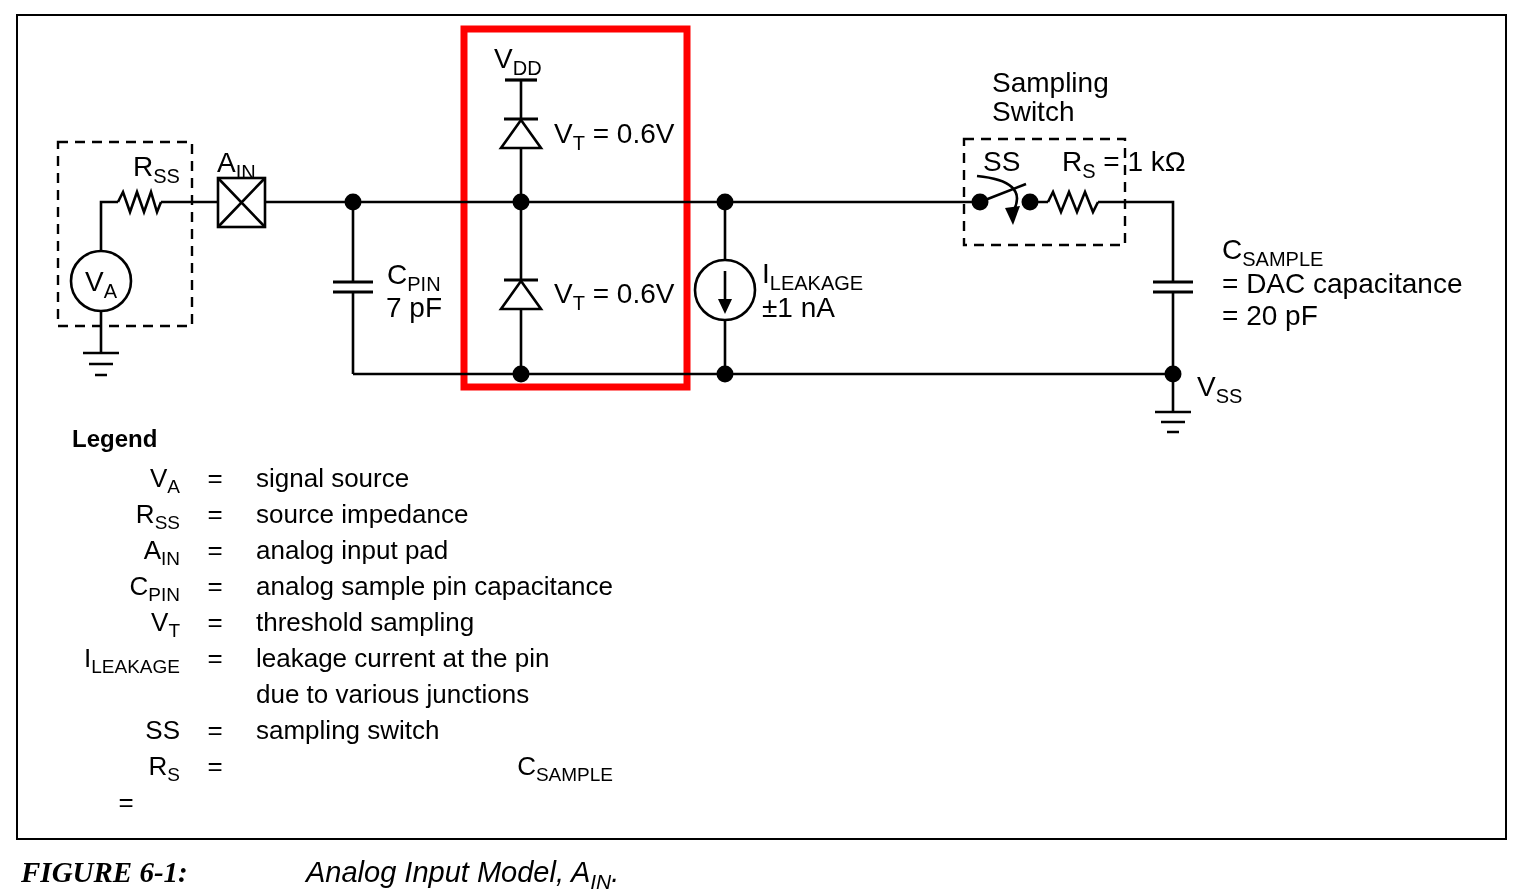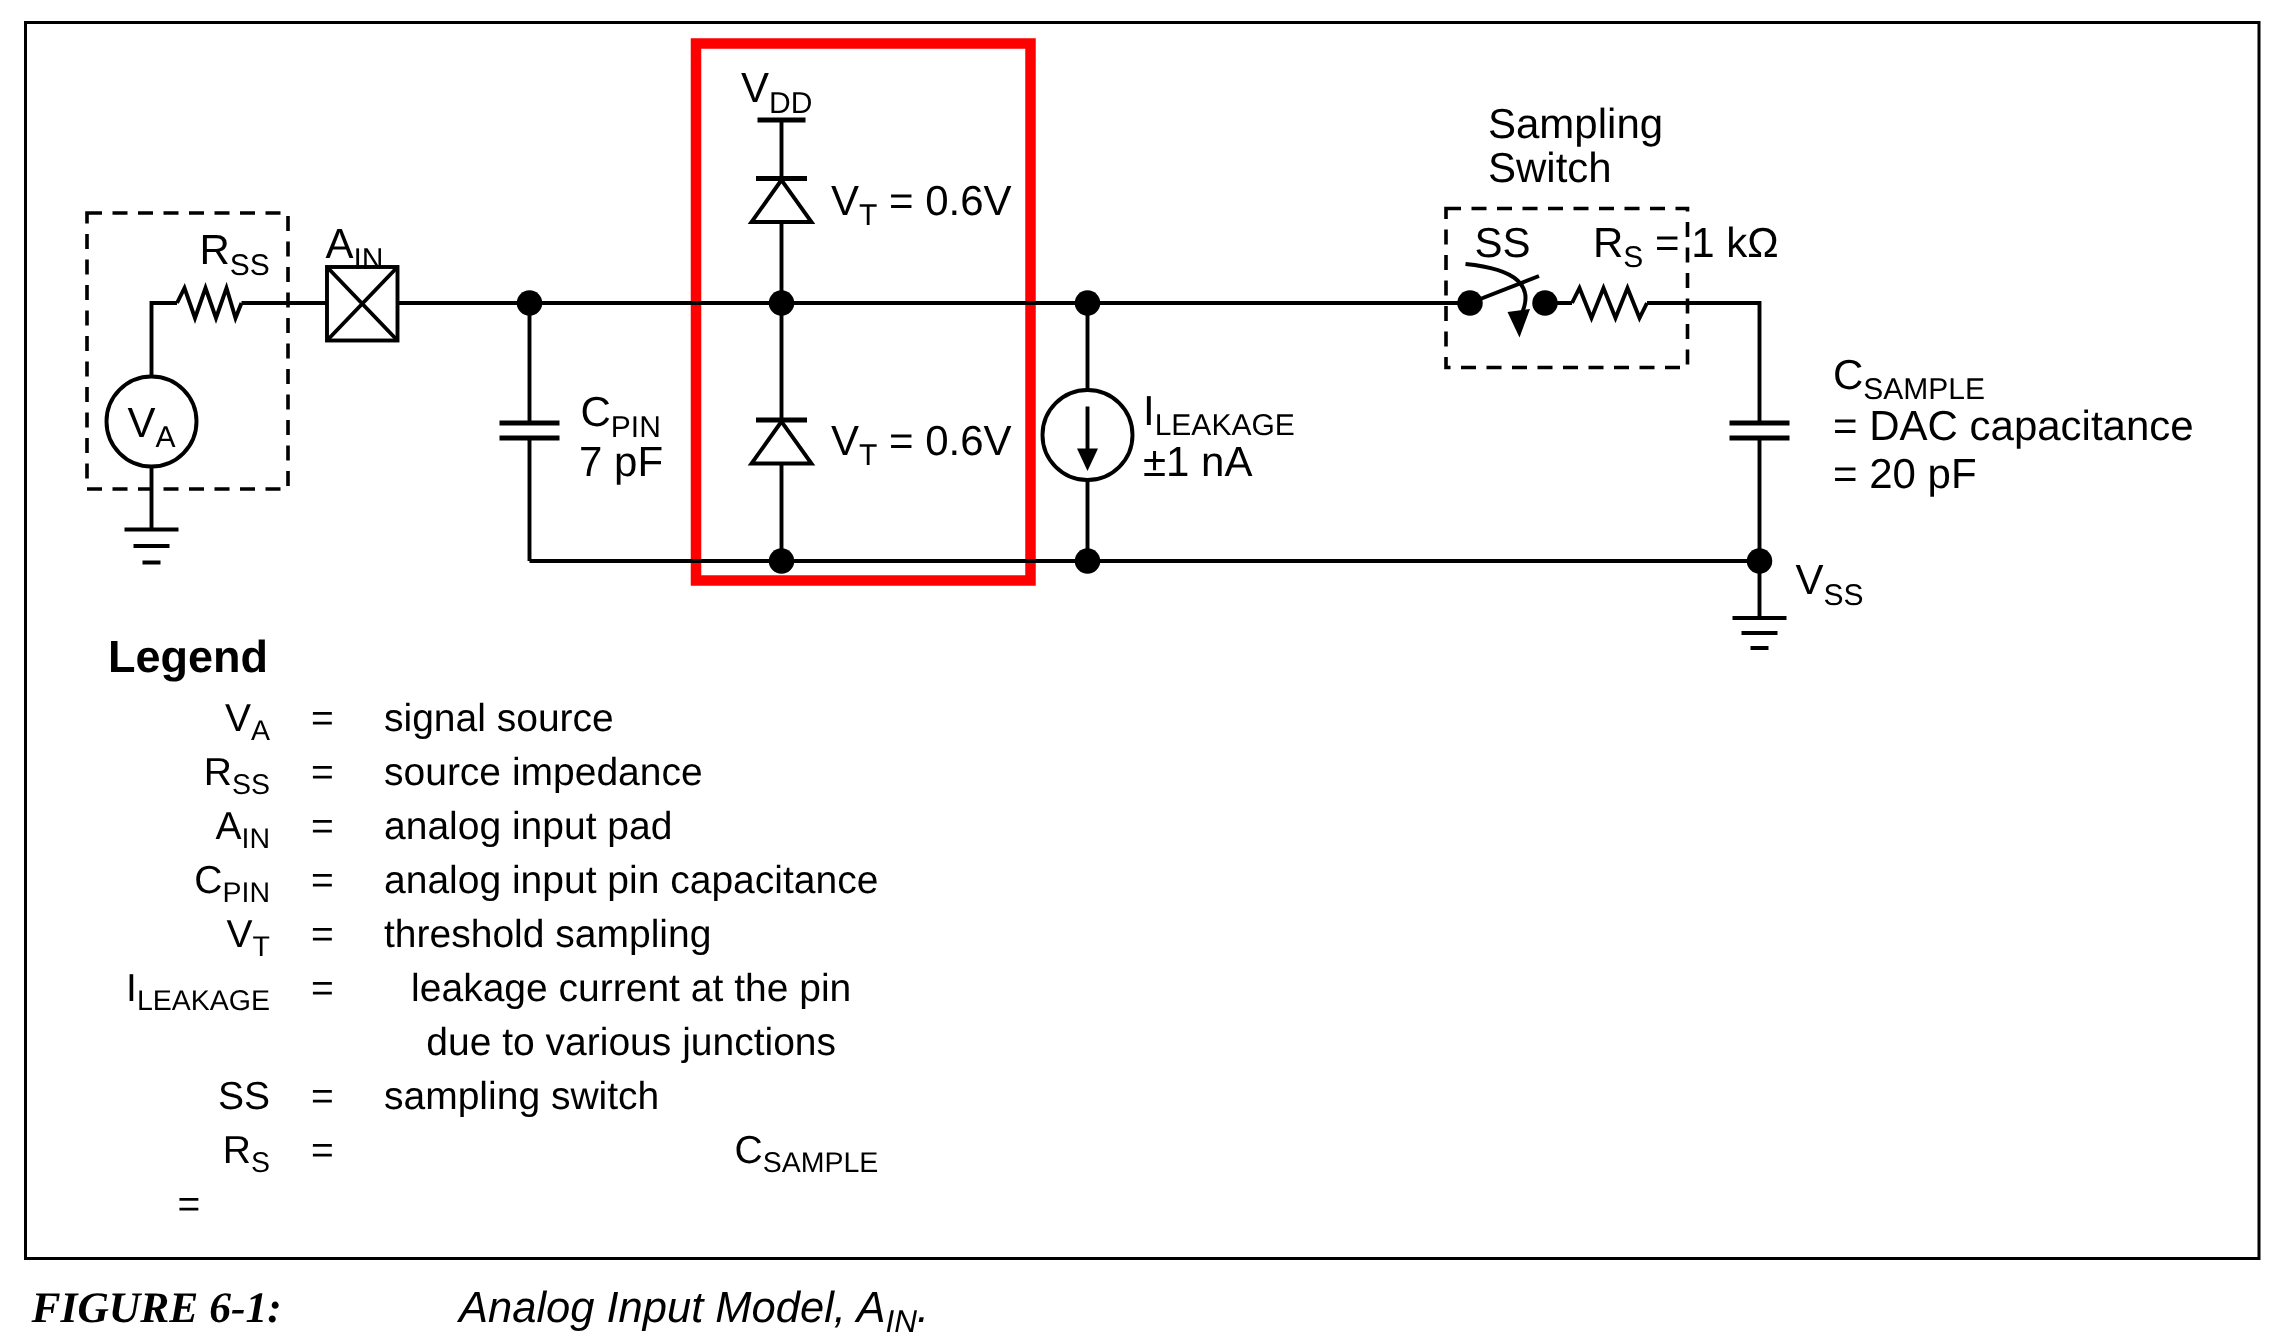--- a/index.html
+++ b/index.html
@@ -17,26 +17,26 @@
   .w3{stroke:#000;stroke-width:3.2;fill:none;}
   .comp{stroke:#000;stroke-width:2.6;fill:#ffffff;}
   .dot{fill:#000;stroke:none;}
   .dash{stroke:#000;stroke-width:2.4;fill:none;stroke-dasharray:10 7;}
   .blk{fill:#000;stroke:none;}
   
   .ct{font-family:"Liberation Sans",sans-serif;font-size:28px;fill:#000;}
   tspan.s{font-size:20px;}
   
   .legend{position:absolute;left:72px;top:424px;font-size:26px;}
-  .legend-title{font-weight:bold;font-size:30px;line-height:30px;margin-bottom:6px;}
+  .legend-title{font-weight:bold;font-size:24px;line-height:30px;margin-bottom:6px;}
   .lgrid{display:grid;grid-template-columns:108px 70px auto;}
   .lsym{text-align:right;line-height:36px;white-space:nowrap;}
   .leq{text-align:center;line-height:36px;}
   .ldesc{padding-left:6px;line-height:36px;white-space:nowrap;}
-  .ldesc div{line-height:36px;text-align:center;}
+  .ldesc div{line-height:36px;}
   sub{font-size:19px;line-height:0;}
   
   .caption{position:absolute;left:21px;top:856px;font-size:29px;font-style:italic;white-space:nowrap;}
   .cap-label{position:absolute;left:0;top:0;font-weight:bold;font-family:Liberation Serif, serif;}
   .cap-text{position:absolute;left:285px;top:0;}
   .cap-text sub{font-size:21px;}
 </style>
 </head>
 <body>
 
@@ -157,21 +157,21 @@
     <span class="lsym"><span>R</span><sub>SS</sub></span>
     <span class="leq">=</span>
     <span class="ldesc">source impedance</span>
 
     <span class="lsym"><span>A</span><sub>IN</sub></span>
     <span class="leq">=</span>
     <span class="ldesc">analog input pad</span>
 
     <span class="lsym"><span>C</span><sub>PIN</sub></span>
     <span class="leq">=</span>
-    <span class="ldesc">analog input pin capacitance</span>
+    <span class="ldesc">analog sample pin capacitance</span>
 
     <span class="lsym"><span>V</span><sub>T</sub></span>
     <span class="leq">=</span>
     <span class="ldesc">threshold sampling</span>
 
     <span class="lsym"><span>I</span><sub>LEAKAGE</sub></span>
     <span class="leq">=</span>
     <span class="ldesc">
         <div>leakage current at the pin</div>
         <div>due to various junctions</div>

